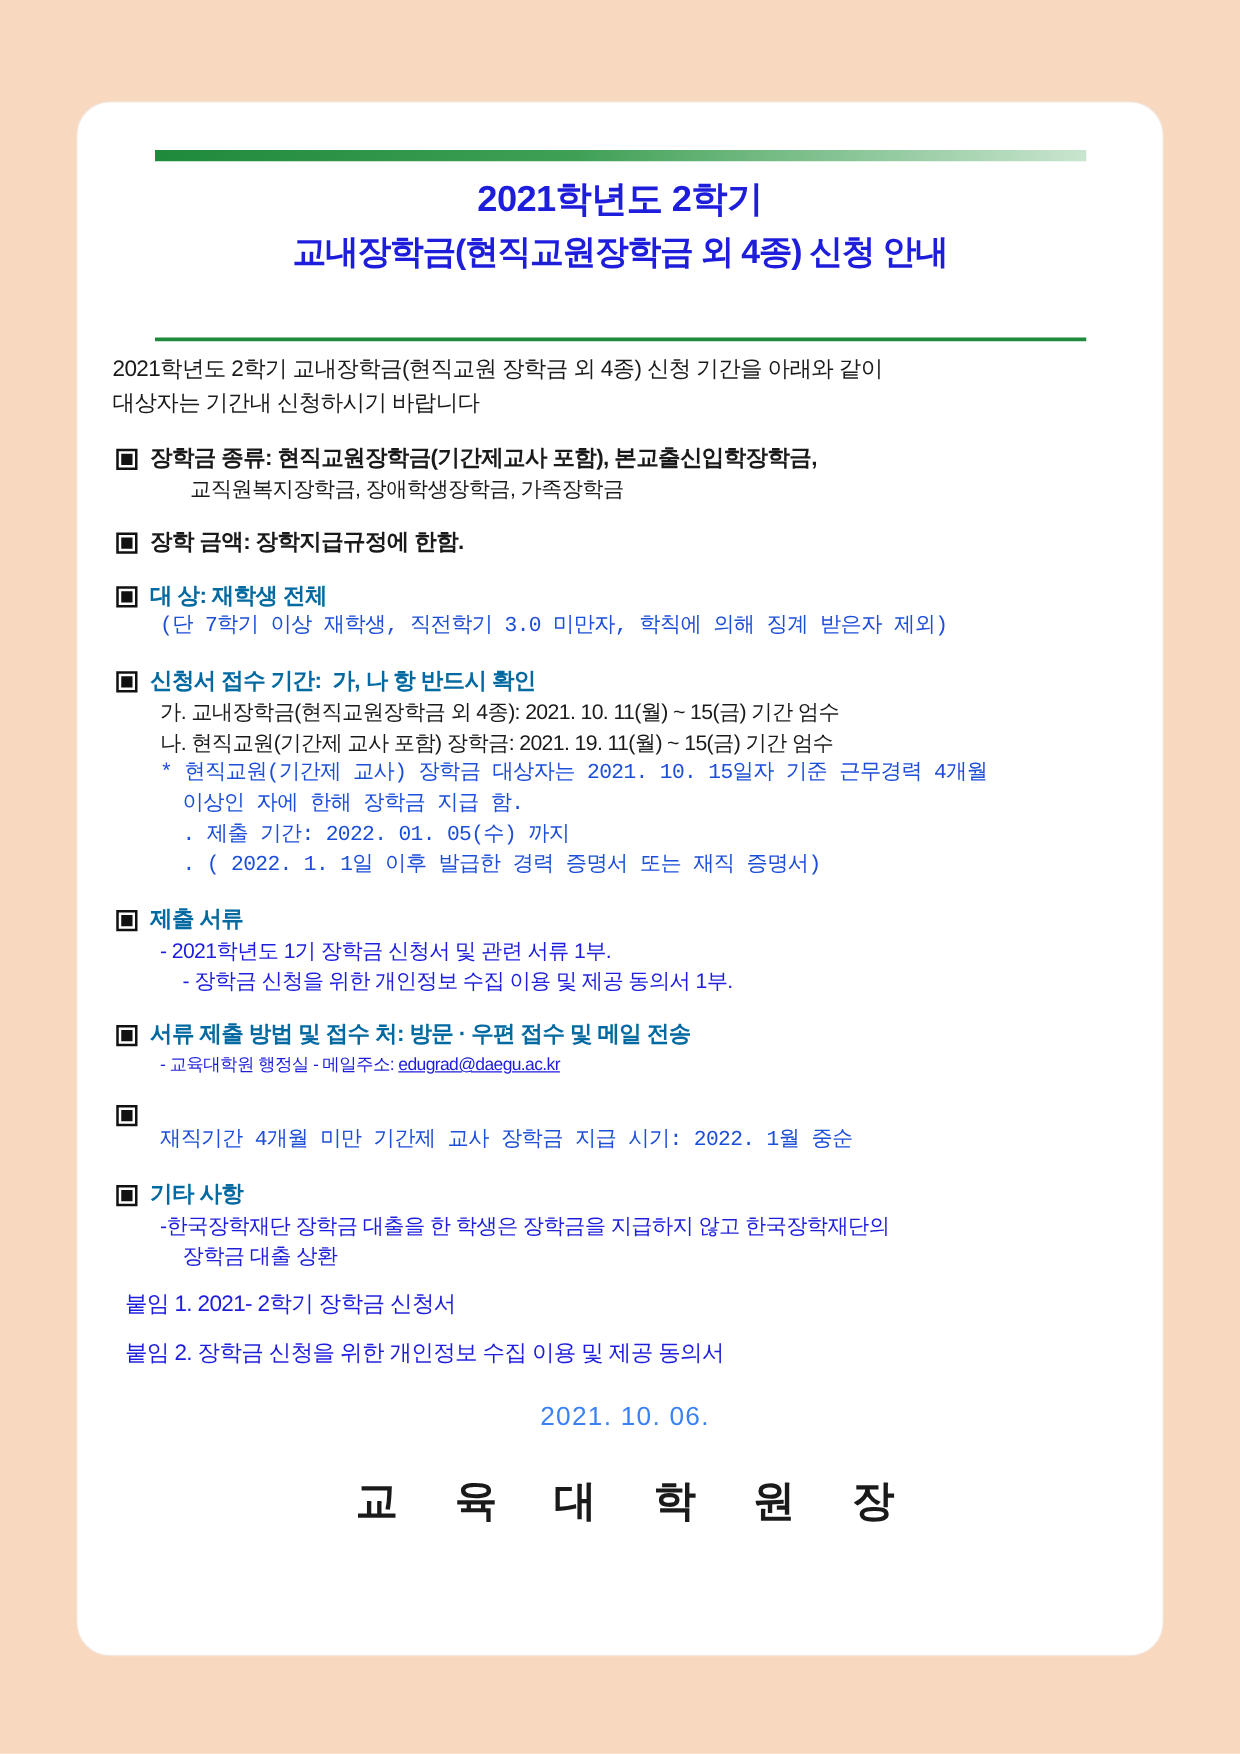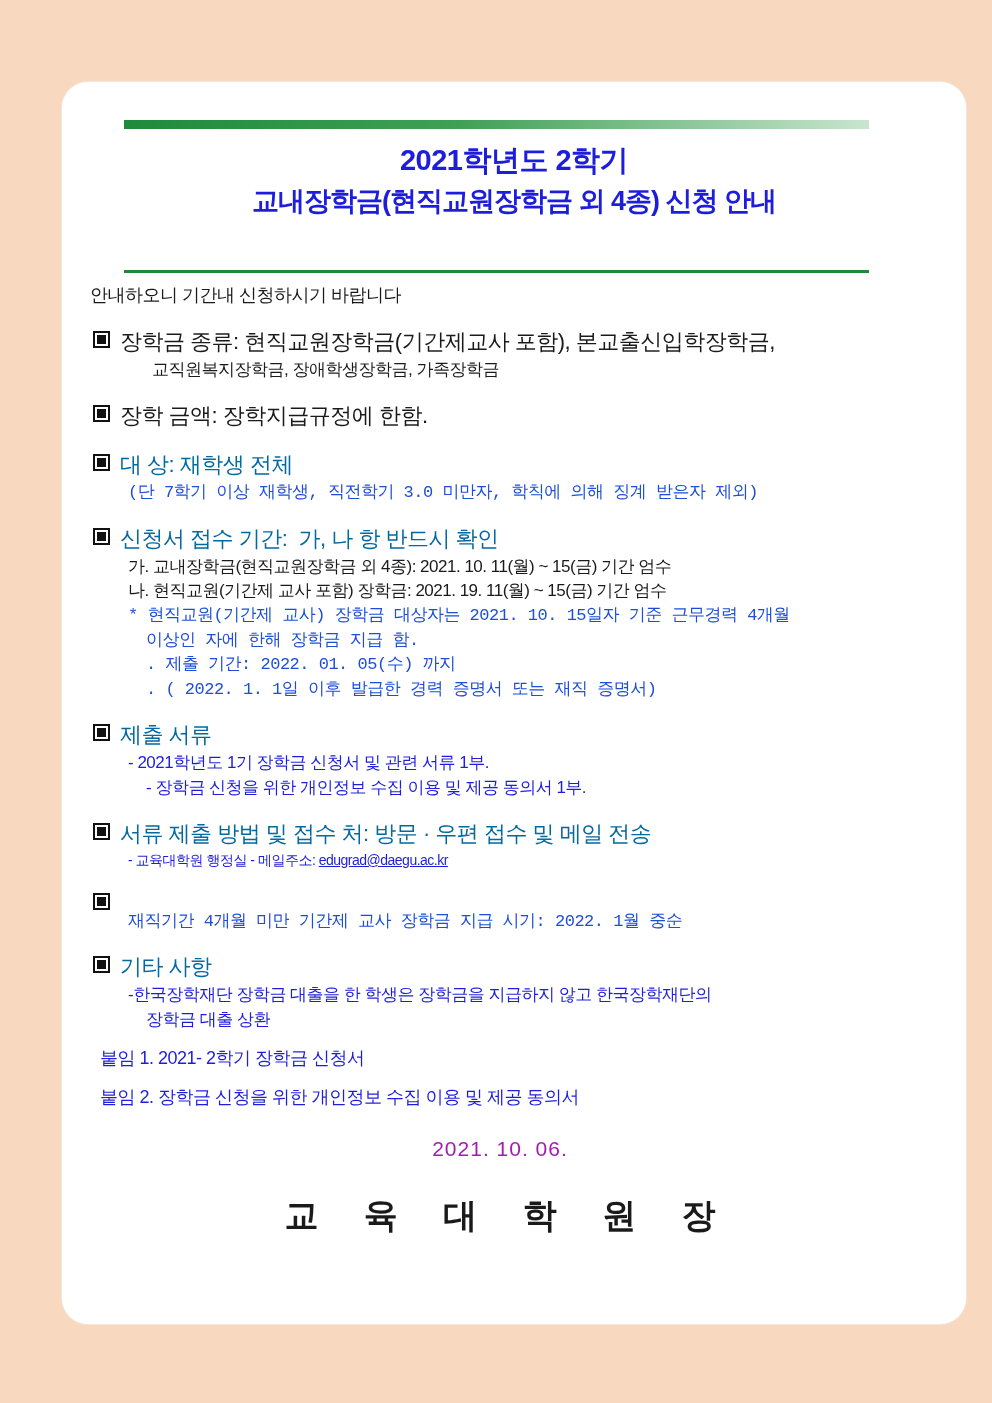--- a/index.html
+++ b/index.html
@@ -15,21 +15,20 @@
   }
   .page {
     position: absolute;
     left: 62px;
     top: 82px;
     width: 868px;
     height: 1242px;
     background: #ffffff;
     border-radius: 26px;
     box-shadow: 0 0 0 1px #f3e6dd;
-    padding-left: 36px;
   }
   .top-rule {
     position: absolute;
     left: 62px;
     top: 38px;
     width: 745px;
     height: 9px;
     background: linear-gradient(to right, #1f8a3b 0%, #3fa055 45%, #c9e5cf 100%);
   }
   .title-block {
@@ -98,23 +97,24 @@
   .sq::after {
     content: "";
     position: absolute;
     left: 2px;
     top: 2px;
     right: 2px;
     bottom: 2px;
     background: #111;
   }
   .head {
-    font-size: 22px;
-    letter-spacing: -0.5px;
-    white-space: pre;
+    font-size: 18px;
+    letter-spacing: -0.5px;
+    white-space: pre;
+    font-weight: bold;
   }
   .head.blue { color: #0369a1; }
   .sub {
     margin-left: 38px;
     font-size: 17px;
     letter-spacing: -0.5px;
     white-space: pre;
     line-height: 1.45;
   }
   .sub.indent2 { margin-left: 56px; }
@@ -137,21 +137,21 @@
     font-size: 18px;
     color: #1d1ddb;
     letter-spacing: -0.5px;
     white-space: pre;
   }
   .date {
     margin-top: 22px;
     text-align: center;
     font-size: 21px;
     letter-spacing: 1px;
-    color: #a21caf;
+    color: #3b82f6;
   }
   .signer {
     margin-top: 26px;
     text-align: center;
     font-size: 34px;
     font-weight: bold;
     letter-spacing: 18px;
     color: #1a1a1a;
     padding-left: 18px;
   }
@@ -166,21 +166,22 @@
   <div class="title-block">
     <div class="title-line1">2021학년도 2학기</div>
     <div class="title-line2">교내장학금(현직교원장학금 외 4종) 신청 안내</div>
   </div>
 
   <div class="title-rule"></div>
 
   <div class="content">
 
     <div class="intro">
-      <div>안내하오니 기간내 신청하시기 바랍니다</div>
+      <div>2021학년도 2학기 교내장학금(현직교원 장학금 외 4종) 신청 기간을 아래와 같이</div>
+      <div>대상자는 기간내 신청하시기 바랍니다</div>
     </div>
 
     <div class="section">
       <div class="bullet-row">
         <span class="sq"></span>
         <span class="head">장학금 종류: 현직교원장학금(기간제교사 포함), 본교출신입학장학금,</span>
       </div>
       <div class="sub indent3">교직원복지장학금, 장애학생장학금, 가족장학금</div>
     </div>
 

